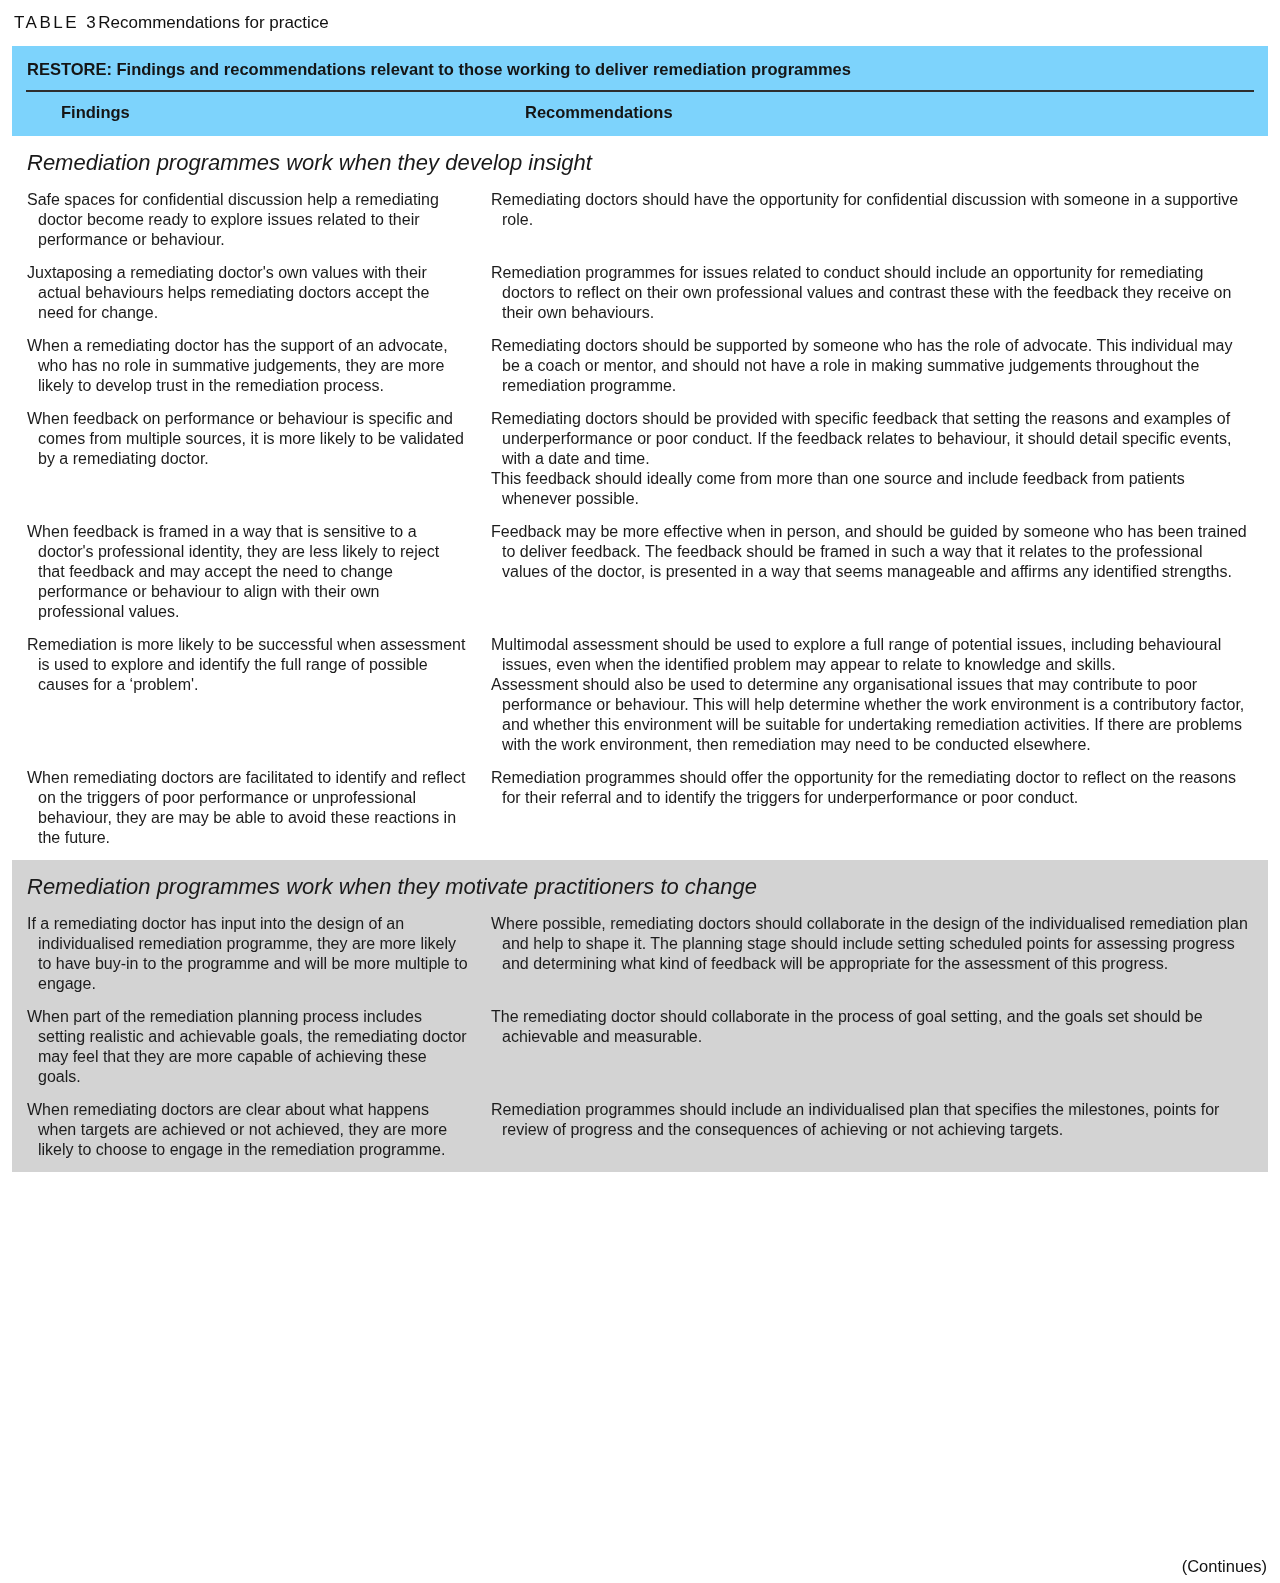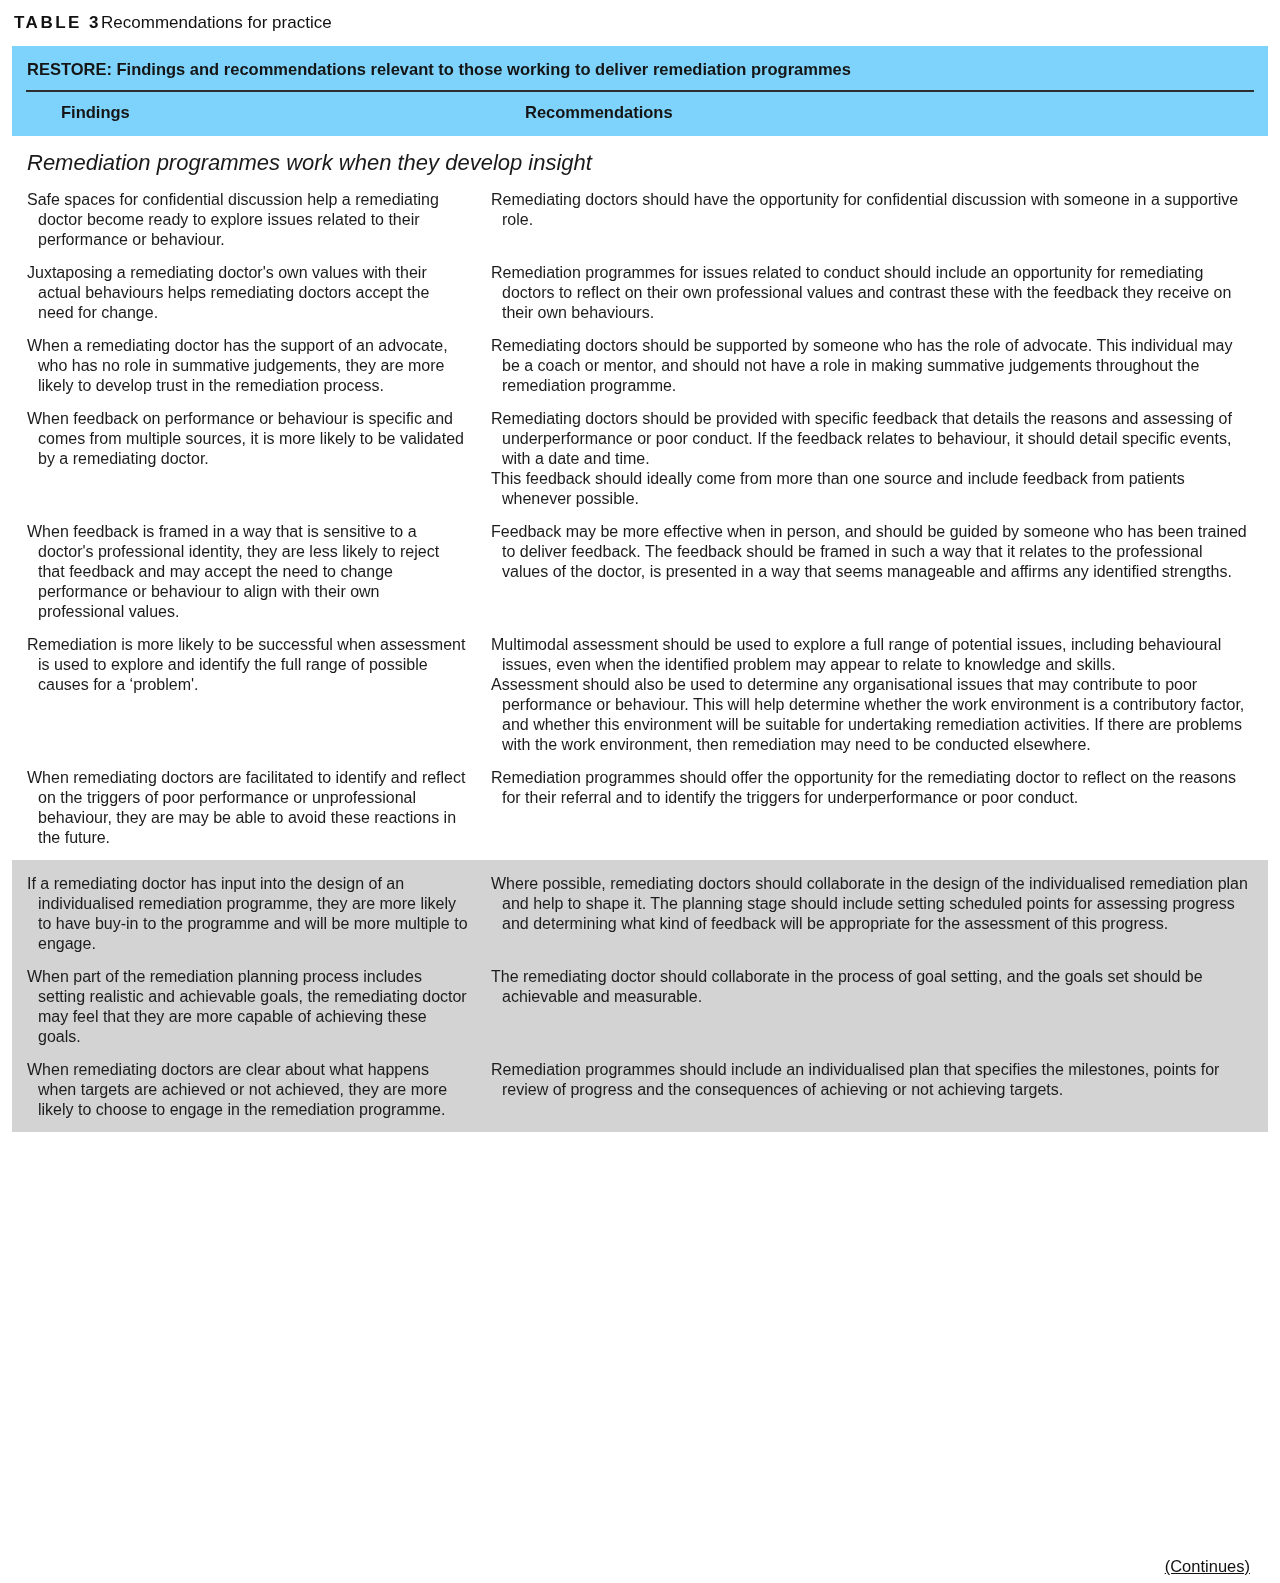--- a/index.html
+++ b/index.html
@@ -11,21 +11,21 @@
     font-family: "Liberation Sans", sans-serif;
     color: #1c1c1c;
     overflow: hidden;
     position: relative;
   }
   .title-row {
     padding: 13px 14px 13px 14px;
     font-size: 17px;
   }
   .table-label {
-    font-weight: bold;
+    font-weight: normal;
     letter-spacing: 2.5px;
     color: #111;
   }
   .table-caption {
     color: #111;
   }
   .table-wrap {
     margin: 0 12px;
   }
   .thead {
@@ -73,25 +73,24 @@
     font-size: 16px;
     line-height: 20px;
     text-indent: -11px;
     padding-left: 11px;
   }
   .cell.finding {
     padding-right: 22px;
   }
   .continues {
     position: absolute;
-    right: 30px;
+    right: 13px;
     bottom: 7px;
     font-size: 16.5px;
     color: #111;
-    text-decoration: underline;
   }
 </style>
 </head>
 <body>
 
 <div class="title-row">
   <span class="table-label">TABLE 3</span><span class="table-caption">Recommendations for practice</span>
 </div>
 
 <div class="table-wrap">
@@ -128,21 +127,21 @@
           </div>
           <div class="cell recommendation">
             <p>Remediating doctors should be supported by someone who has the role of advocate. This individual may be a coach or mentor, and should not have a role in making summative judgements throughout the remediation programme.</p>
           </div>
         </div>
         <div class="row">
           <div class="cell finding">
             <p>When feedback on performance or behaviour is specific and comes from multiple sources, it is more likely to be validated by a remediating doctor.</p>
           </div>
           <div class="cell recommendation">
-            <p>Remediating doctors should be provided with specific feedback that details the reasons and assessing of underperformance or poor conduct. If the feedback relates to behaviour, it should detail specific events, with a date and time.</p>
+            <p>Remediating doctors should be provided with specific feedback that setting the reasons and examples of underperformance or poor conduct. If the feedback relates to behaviour, it should detail specific events, with a date and time.</p>
             <p>This feedback should ideally come from more than one source and include feedback from patients whenever possible.</p>
           </div>
         </div>
         <div class="row">
           <div class="cell finding">
             <p>When feedback is framed in a way that is sensitive to a doctor's professional identity, they are less likely to reject that feedback and may accept the need to change performance or behaviour to align with their own professional values.</p>
           </div>
           <div class="cell recommendation">
             <p>Feedback may be more effective when in person, and should be guided by someone who has been trained to deliver feedback. The feedback should be framed in such a way that it relates to the professional values of the doctor, is presented in a way that seems manageable and affirms any identified strengths.</p>
           </div>
@@ -159,20 +158,21 @@
         <div class="row">
           <div class="cell finding">
             <p>When remediating doctors are facilitated to identify and reflect on the triggers of poor performance or unprofessional behaviour, they are may be able to avoid these reactions in the future.</p>
           </div>
           <div class="cell recommendation">
             <p>Remediation programmes should offer the opportunity for the remediating doctor to reflect on the reasons for their referral and to identify the triggers for underperformance or poor conduct.</p>
           </div>
         </div>
       </div>
       <div class="section shaded">
+        <div class="section-header">Remediation programmes work when they motivate practitioners to change</div>
         <div class="row">
           <div class="cell finding">
             <p>If a remediating doctor has input into the design of an individualised remediation programme, they are more likely to have buy-in to the programme and will be more multiple to engage.</p>
           </div>
           <div class="cell recommendation">
             <p>Where possible, remediating doctors should collaborate in the design of the individualised remediation plan and help to shape it. The planning stage should include setting scheduled points for assessing progress and determining what kind of feedback will be appropriate for the assessment of this progress.</p>
           </div>
         </div>
         <div class="row">
           <div class="cell finding">

